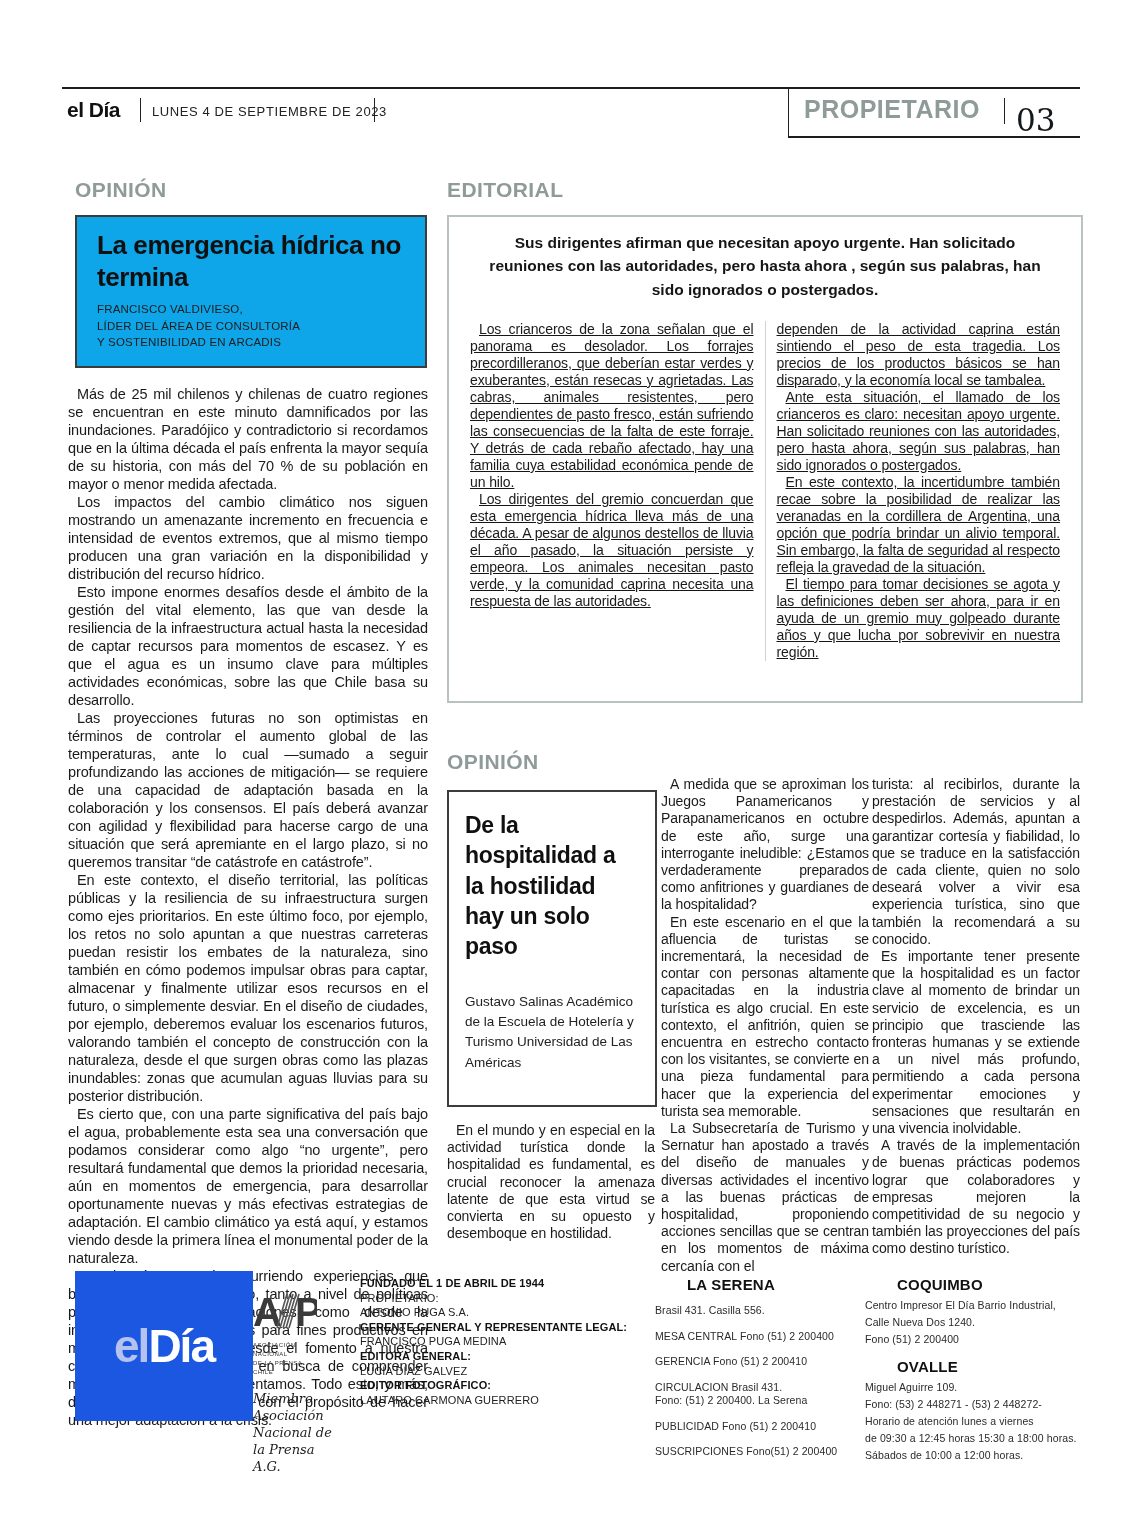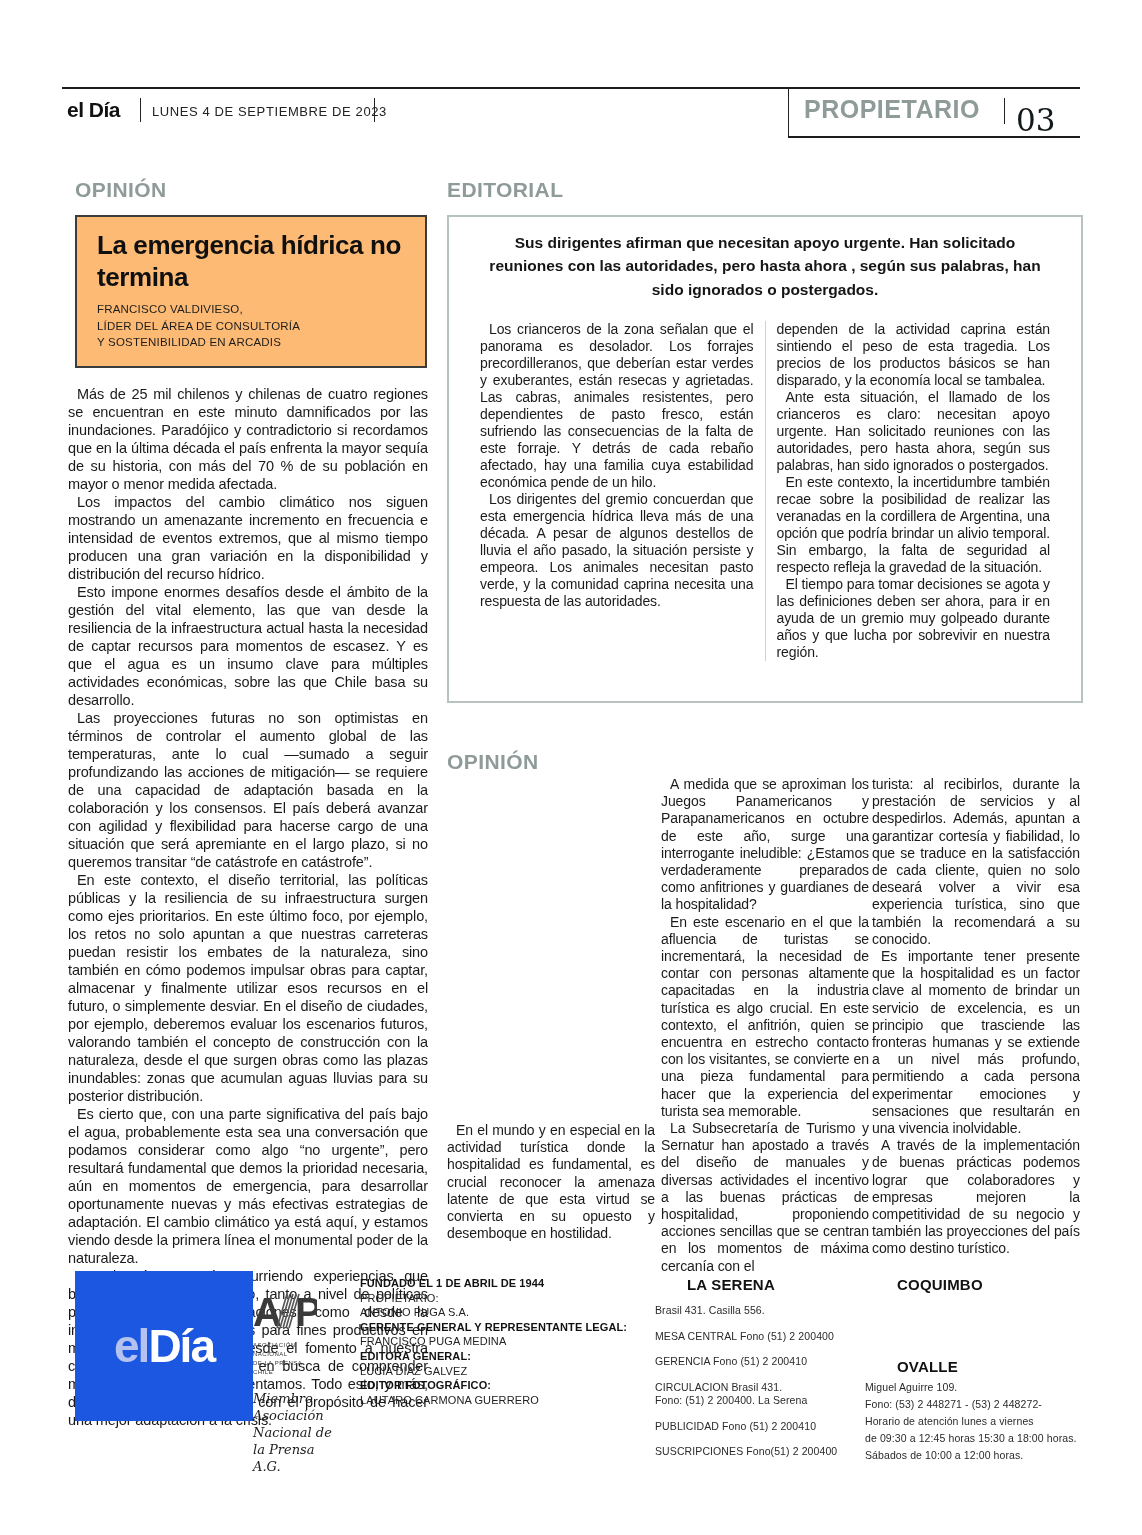--- a/index.html
+++ b/index.html
@@ -12,21 +12,21 @@
   .brand{font-size:21px;font-weight:bold;letter-spacing:-0.5px;color:#111;}
   .hdr-date{font-size:13px;letter-spacing:0.6px;color:#222;}
   .vbar{width:1px;background:#222;}
   .section-big{font-size:25px;font-weight:bold;letter-spacing:0.5px;color:#8e9b99;}
   .pagenum{font-family:"DejaVu Serif",serif;font-size:31px;color:#14191c;}
 
   
   .sec-label{font-size:21px;font-weight:bold;letter-spacing:0.4px;color:#8e9b99;}
 
   
-  .op1-box{border:2px solid #3c3c3c;background:#fdba74;}
+  .op1-box{border:2px solid #3c3c3c;background:#0ea5e9;}
   .op1-title{font-size:26px;font-weight:bold;line-height:1.22;letter-spacing:-0.4px;color:#101010;}
   .op1-byline{font-size:11.5px;line-height:1.4;letter-spacing:0.2px;color:#1d1d1d;white-space:pre-line;}
 
   .bodytext{font-size:14.5px;line-height:18px;text-align:justify;letter-spacing:-0.12px;color:#1a1a1a;}
   .bodytext p{margin:0;text-indent:9px;}
   .cont p:first-child{text-indent:0;}
 
   
   .ed-box{border:2px solid #b8c2c0;background:#fff;}
   .ed-title{font-size:28px;font-weight:bold;letter-spacing:-0.3px;text-align:center;color:#101010;}
@@ -90,36 +90,40 @@
       <p>Las proyecciones futuras no son optimistas en términos de controlar el aumento global de las temperaturas, ante lo cual —sumado a seguir profundizando las acciones de mitigación— se requiere de una capacidad de adaptación basada en la colaboración y los consensos. El país deberá avanzar con agilidad y flexibilidad para hacerse cargo de una situación que será apremiante en el largo plazo, si no queremos transitar “de catástrofe en catástrofe”.</p>
       <p>En este contexto, el diseño territorial, las políticas públicas y la resiliencia de su infraestructura surgen como ejes prioritarios. En este último foco, por ejemplo, los retos no solo apuntan a que nuestras carreteras puedan resistir los embates de la naturaleza, sino también en cómo podemos impulsar obras para captar, almacenar y finalmente utilizar esos recursos en el futuro, o simplemente desviar. En el diseño de ciudades, por ejemplo, deberemos evaluar los escenarios futuros, valorando también el concepto de construcción con la naturaleza, desde el que surgen obras como las plazas inundables: zonas que acumulan aguas lluvias para su posterior distribución.</p>
       <p>Es cierto que, con una parte significativa del país bajo el agua, probablemente esta sea una conversación que podamos considerar como algo “no urgente”, pero resultará fundamental que demos la prioridad necesaria, aún en momentos de emergencia, para desarrollar oportunamente nuevas y más efectivas estrategias de adaptación. El cambio climático ya está aquí, y estamos viendo desde la primera línea el monumental poder de la naturaleza.</p>
       <p>En el país ya están ocurriendo experiencias que buscan asimilar el escenario, tanto a nivel de políticas públicas y nuevas regulaciones, como desde la incorporación de tecnologías para fines productivos en materia hídrica. También desde el fomento a nuestra capacidad de investigación, en busca de comprender mejor el escenario que enfrentamos. Todo esto, y más, debe seguir fortaleciéndose, con el propósito de hacer una mejor adaptación a la crisis.</p>
     </div>
 
   <div class="abs sec-label" style="left:447px;top:178px;">EDITORIAL</div>
 
   <div class="abs ed-box" style="left:447px;top:215px;width:632px;height:484px;">
     <div class="ed-sub" style="margin:14px auto 0 auto;max-width:566px;">Sus dirigentes afirman que necesitan apoyo urgente. Han solicitado reuniones con las autoridades, pero hasta ahora , según sus palabras, han sido ignorados o postergados.</div>
-    <div class="ed-cols" style="margin-top:20px;padding:0 20px;">
+    <div class="ed-cols" style="margin-top:20px;padding:0 10px;text-decoration:underline;">
       <div class="ed-col first ed-body">
           <p>Los crianceros de la zona señalan que el panorama es desolador. Los forrajes precordilleranos, que deberían estar verdes y exuberantes, están resecas y agrietadas. Las cabras, animales resistentes, pero dependientes de pasto fresco, están sufriendo las consecuencias de la falta de este forraje. Y detrás de cada rebaño afectado, hay una familia cuya estabilidad económica pende de un hilo.</p>
           <p>Los dirigentes del gremio concuerdan que esta emergencia hídrica lleva más de una década. A pesar de algunos destellos de lluvia el año pasado, la situación persiste y empeora. Los animales necesitan pasto verde, y la comunidad caprina necesita una respuesta de las autoridades.</p>
         </div>
       <div class="ed-col ed-body cont">
           <p>dependen de la actividad caprina están sintiendo el peso de esta tragedia. Los precios de los productos básicos se han disparado, y la economía local se tambalea.</p>
           <p>Ante esta situación, el llamado de los crianceros es claro: necesitan apoyo urgente. Han solicitado reuniones con las autoridades, pero hasta ahora, según sus palabras, han sido ignorados o postergados.</p>
           <p>En este contexto, la incertidumbre también recae sobre la posibilidad de realizar las veranadas en la cordillera de Argentina, una opción que podría brindar un alivio temporal. Sin embargo, la falta de seguridad al respecto refleja la gravedad de la situación.</p>
           <p>El tiempo para tomar decisiones se agota y las definiciones deben ser ahora, para ir en ayuda de un gremio muy golpeado durante años y que lucha por sobrevivir en nuestra región.</p>
         </div>
     </div>
   </div>
 
   <div class="abs sec-label" style="left:447px;top:750px;">OPINIÓN</div>
 
+  <div class="abs op2-box" style="left:447px;top:790px;width:206px;height:313px;">
+    <div class="op2-title" style="margin:18px 16px 0 16px;">De la hospitalidad a la hostilidad hay un solo paso</div>
+    <div class="op2-author" style="margin:30px 16px 0 16px;">Gustavo Salinas Académico de la Escuela de Hotelería y Turismo Universidad de Las Américas</div>
+  </div>
 
   <div class="abs col-body" style="left:447px;top:1122px;width:208px;">
       <p>En el mundo y en especial en la actividad turística donde la hospitalidad es fundamental, es crucial reconocer la amenaza latente de que esta virtud se convierta en su opuesto y desemboque en hostilidad.</p>
     </div>
   <div class="abs col-body" style="left:661px;top:776px;width:208px;">
       <p>A medida que se aproximan los Juegos Panamericanos y Parapanamericanos en octubre de este año, surge una interrogante ineludible: ¿Estamos verdaderamente preparados como anfitriones y guardianes de la hospitalidad?</p>
       <p>En este escenario en el que la afluencia de turistas se incrementará, la necesidad de contar con personas altamente capacitadas en la industria turística es algo crucial. En este contexto, el anfitrión, quien se encuentra en estrecho contacto con los visitantes, se convierte en una pieza fundamental para hacer que la experiencia del turista sea memorable.</p>
       <p>La Subsecretaría de Turismo y Sernatur han apostado a través del diseño de manuales y diversas actividades el incentivo a las buenas prácticas de hospitalidad, proponiendo acciones sencillas que se centran en los momentos de máxima cercanía con el</p>
     </div>
   <div class="abs col-body cont" style="left:872px;top:776px;width:208px;">
@@ -176,20 +180,23 @@
         <p>GERENCIA Fono (51) 2 200410</p>
         <p>CIRCULACION Brasil 431.
 Fono: (51) 2 200400. La Serena</p>
         <p>PUBLICIDAD Fono (51) 2 200410</p>
         <p>SUSCRIPCIONES Fono(51) 2 200400</p>
       </div>
   </div>
 
   <div class="abs" style="left:865px;top:1276px;width:220px;">
     <div class="ft-heading" style="margin-bottom:4px;">COQUIMBO</div>
+    <div class="ft-block">Centro Impresor El Día Barrio Industrial,
+Calle Nueva Dos 1240.
+Fono (51) 2 200400</div>
   </div>
 
   <div class="abs" style="left:865px;top:1358px;width:220px;">
     <div class="ft-heading" style="margin-bottom:4px;">OVALLE</div>
     <div class="ft-block">Miguel Aguirre 109.
 Fono: (53) 2 448271 - (53) 2 448272-
 Horario de atención lunes a viernes
 de 09:30 a 12:45 horas 15:30 a 18:00 horas.
 Sábados de 10:00 a 12:00 horas.</div>
   </div>

